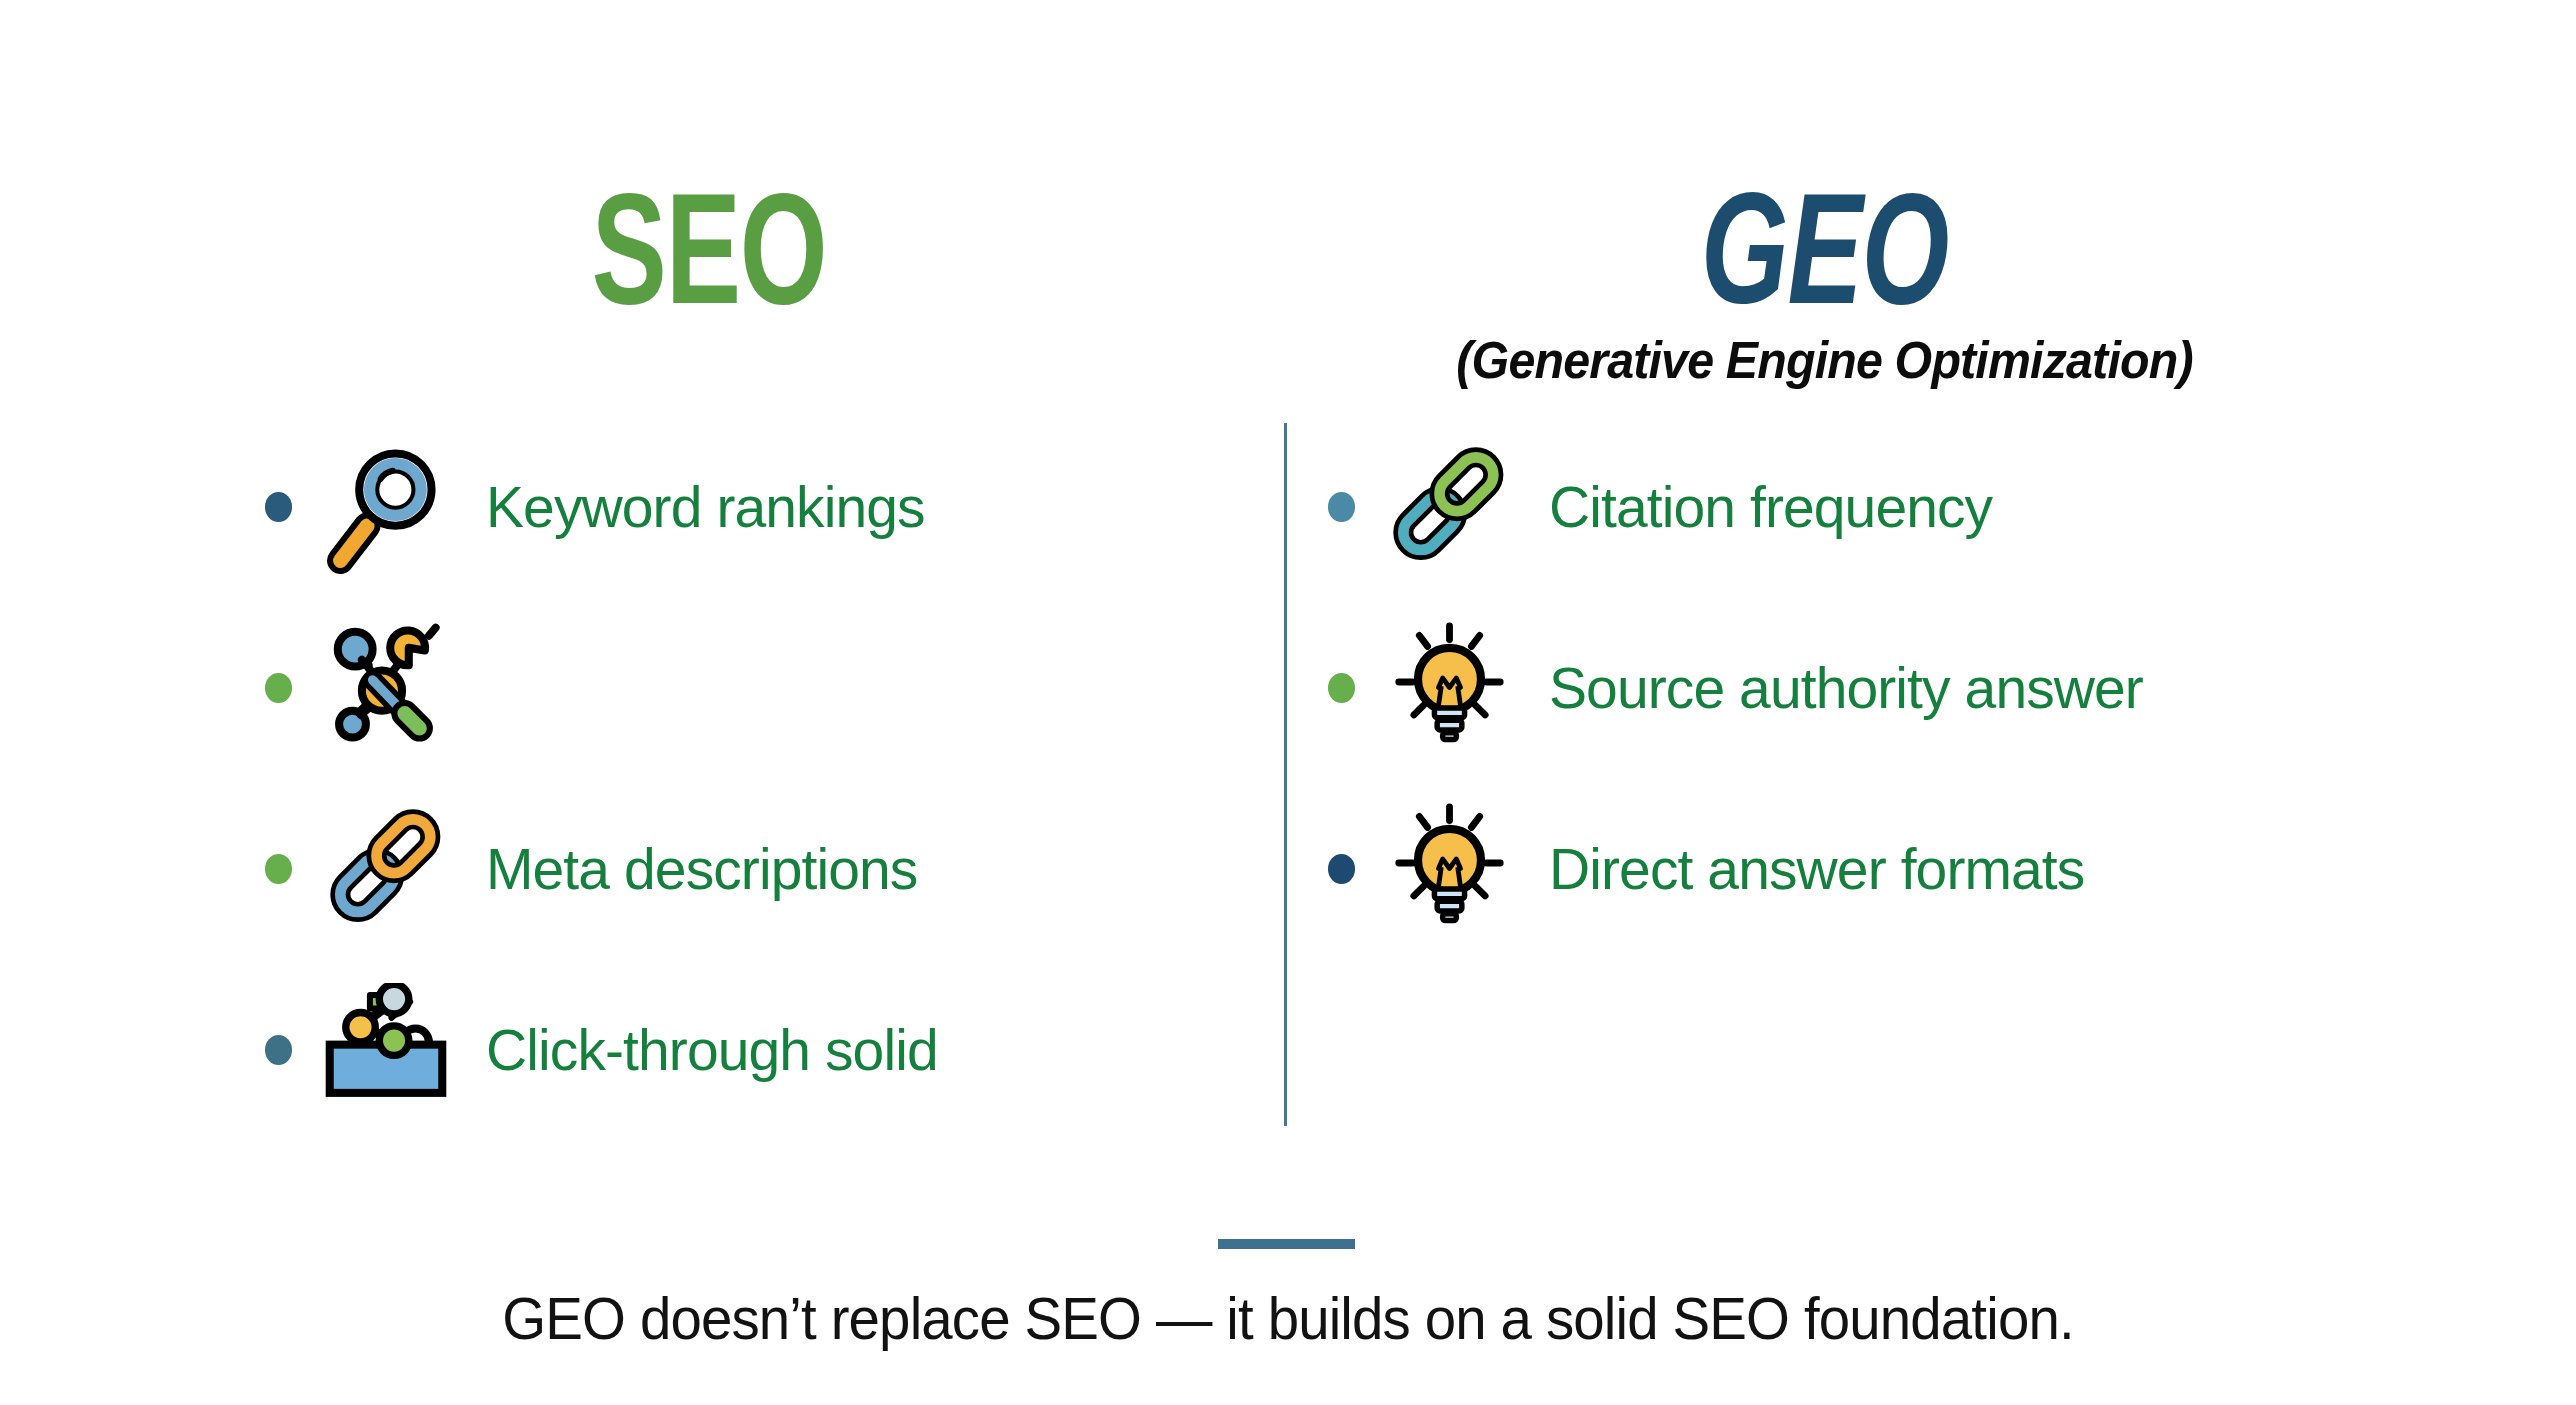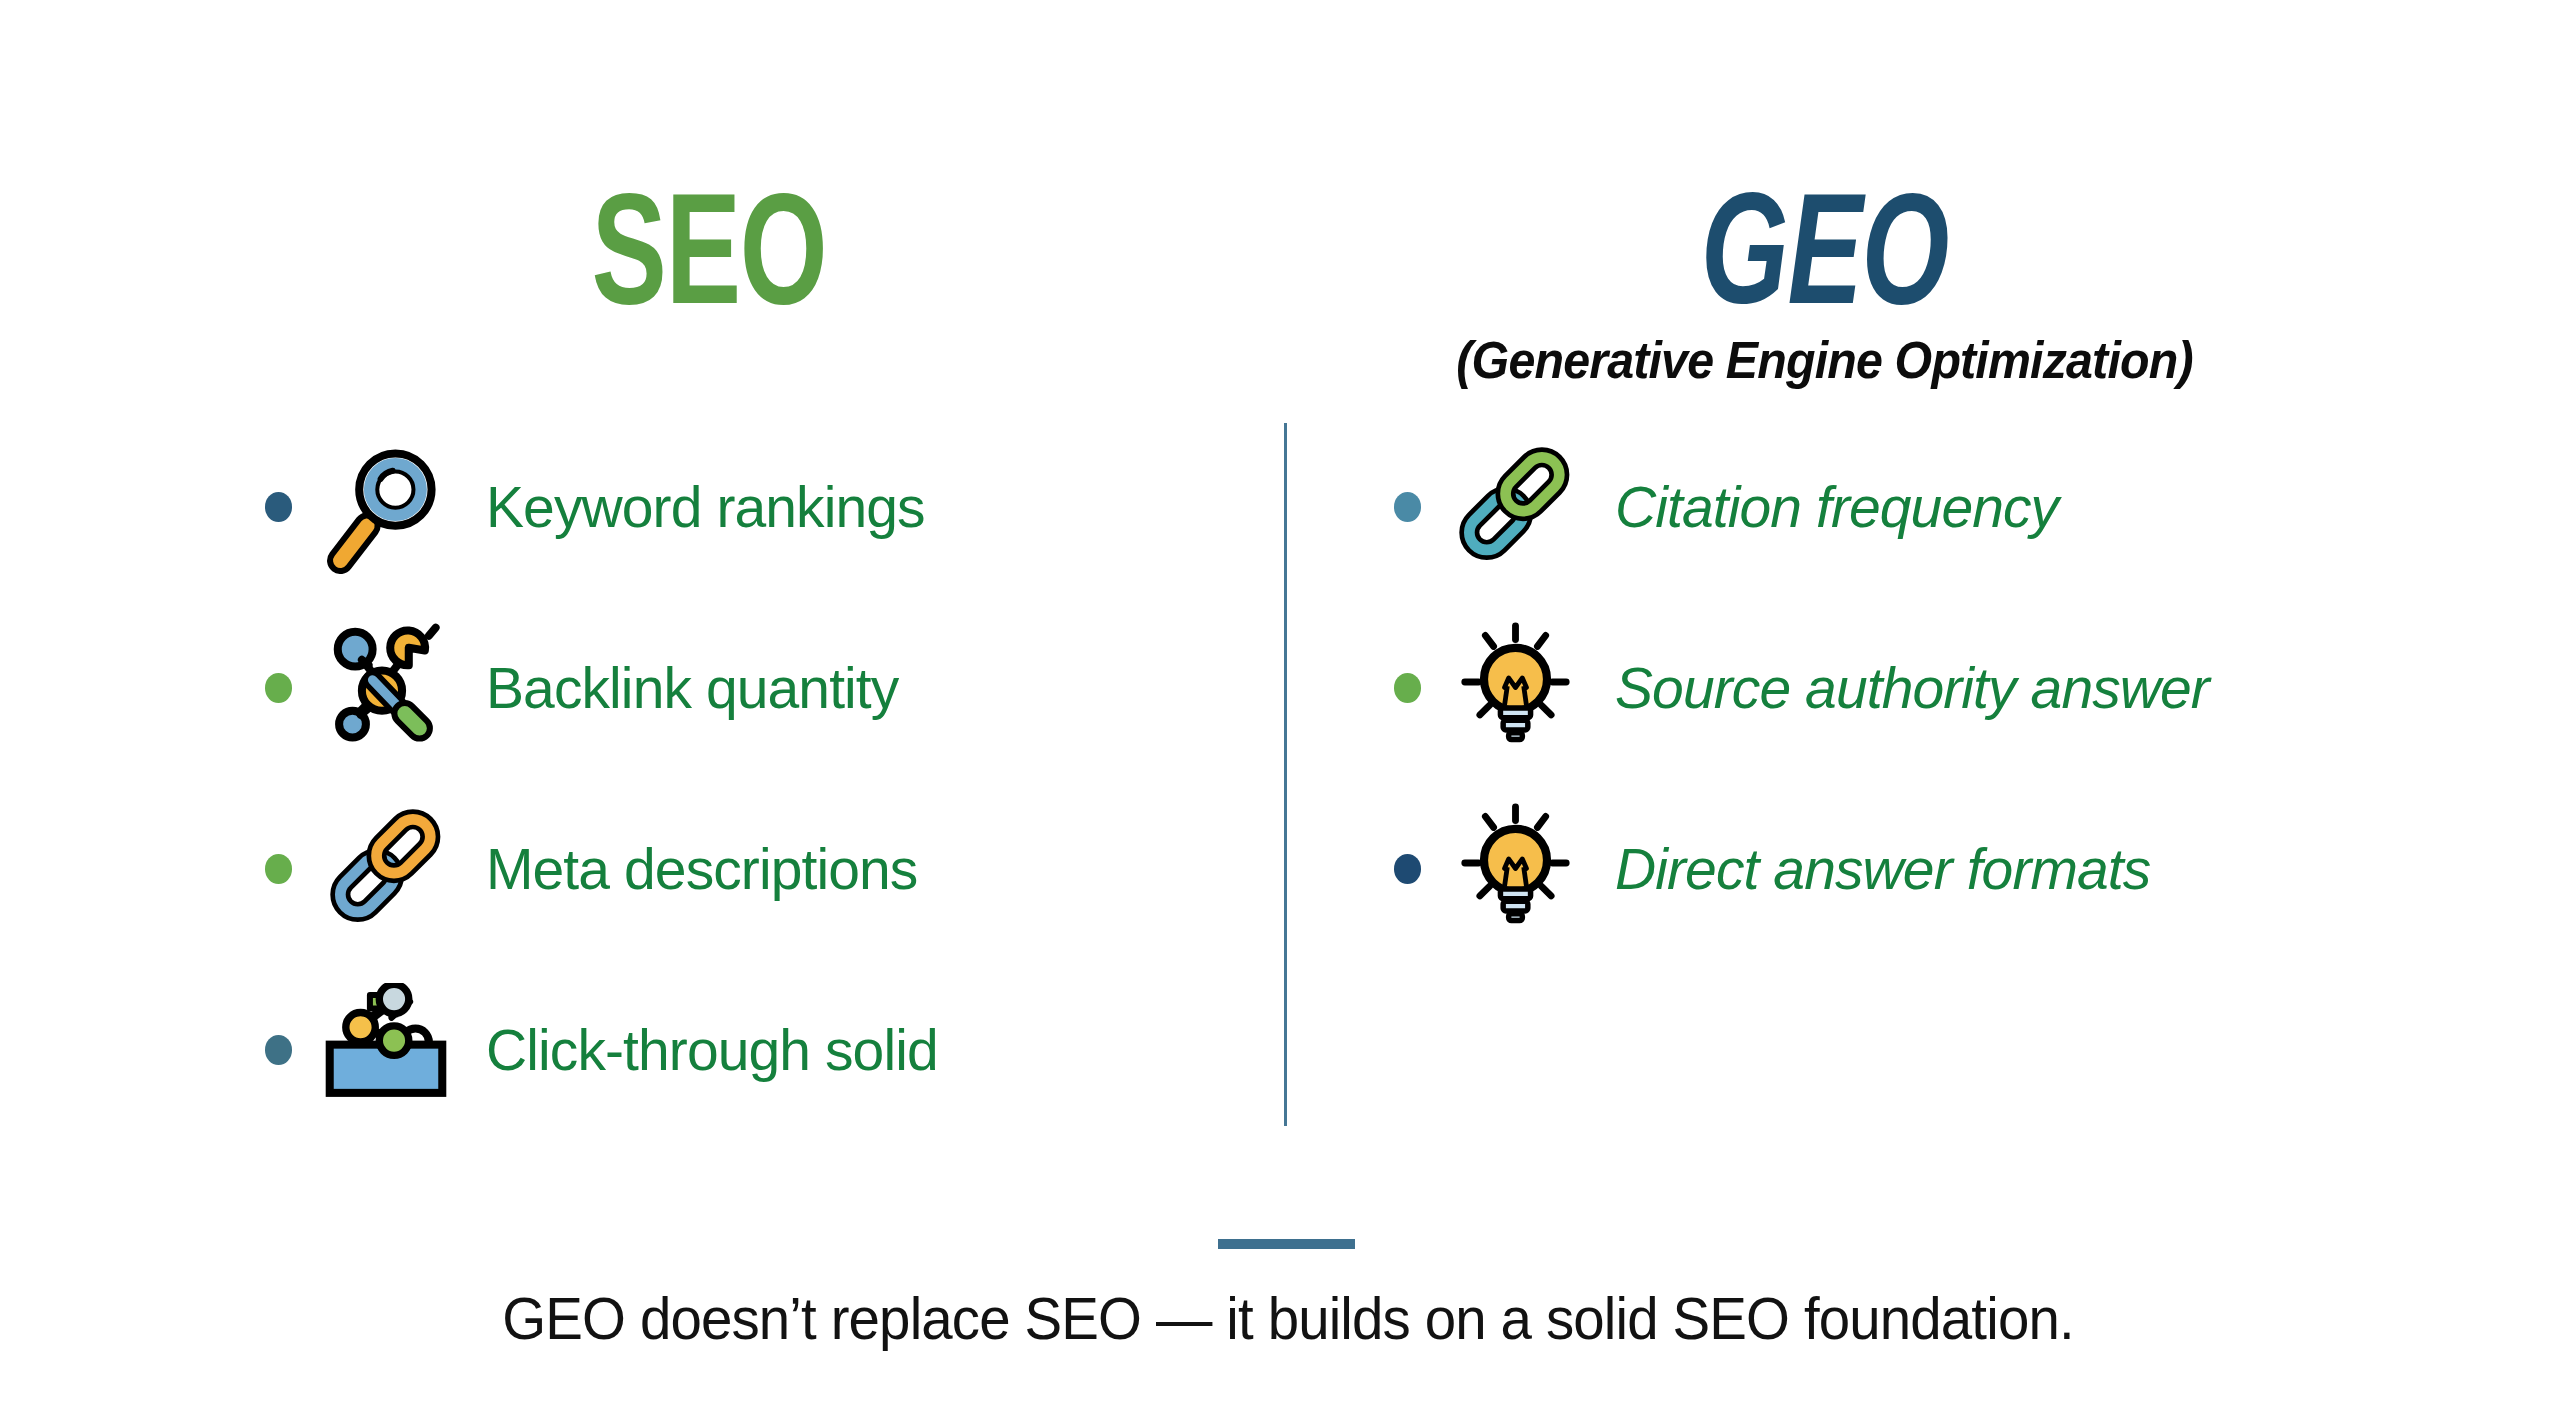--- a/index.html
+++ b/index.html
@@ -23,21 +23,21 @@
   .geo-header .col-title{position:static;display:block;}
   .geo-subtitle{
     display:block;margin-top:9.1px;
     font-size:52px;font-weight:700;letter-spacing:-0.9px;color:#0c0c0c;
     transform:scaleX(0.93);transform-origin:50% 50%;
     white-space:nowrap;line-height:1.1;
   }
   
   .list{position:absolute;top:416px;}
   .list-left{left:265px;}
-  .list-right{left:1394px;font-style:italic;}
+  .list-right{left:1328px;}
   .row{
     height:181px;display:flex;align-items:center;
   }
   .bullet{
     width:27.4px;height:30px;border-radius:50%;
     margin-right:25.6px;flex:0 0 auto;
   }
   .icon-box{
     width:137px;height:157px;margin-right:31px;flex:0 0 auto;
     display:flex;align-items:center;justify-content:center;
@@ -108,21 +108,20 @@
           <line x1="82" y1="11" x2="87" y2="5" stroke="#000" stroke-width="6" stroke-linecap="round"></line>
           <circle cx="47" cy="52" r="15" fill="#F2B237" stroke="#000" stroke-width="6"></circle>
           <circle cx="25" cy="77" r="10" fill="#6FA8CF" stroke="#000" stroke-width="6"></circle>
           <line x1="31" y1="70" x2="36" y2="66" stroke="#000" stroke-width="6" stroke-linecap="round"></line>
           <line x1="40" y1="44" x2="62" y2="67" stroke="#000" stroke-width="15" stroke-linecap="round"></line>
           <line x1="40" y1="44" x2="62" y2="67" stroke="#6FA8CF" stroke-width="7" stroke-linecap="round"></line>
           <line x1="64" y1="69" x2="75" y2="80" stroke="#000" stroke-width="20" stroke-linecap="round"></line>
           <line x1="64" y1="69" x2="75" y2="80" stroke="#7CBE5A" stroke-width="11" stroke-linecap="round"></line>
         </svg>
       </div>
-      <div class="label">Backlink quantity</div>
     </div>
 
     <div class="row">
       <div class="bullet" style="background-color: rgb(103, 174, 76);"></div>
       <div class="icon-box">
         <svg viewBox="0 0 100 100" width="134" height="134">
           <g transform="rotate(45 36 62)">
             <rect x="23" y="39" width="26" height="46" rx="13" fill="none" stroke="#000" stroke-width="15"></rect>
             <rect x="23" y="39" width="26" height="46" rx="13" fill="none" stroke="#6FA8CF" stroke-width="8"></rect>
           </g>

